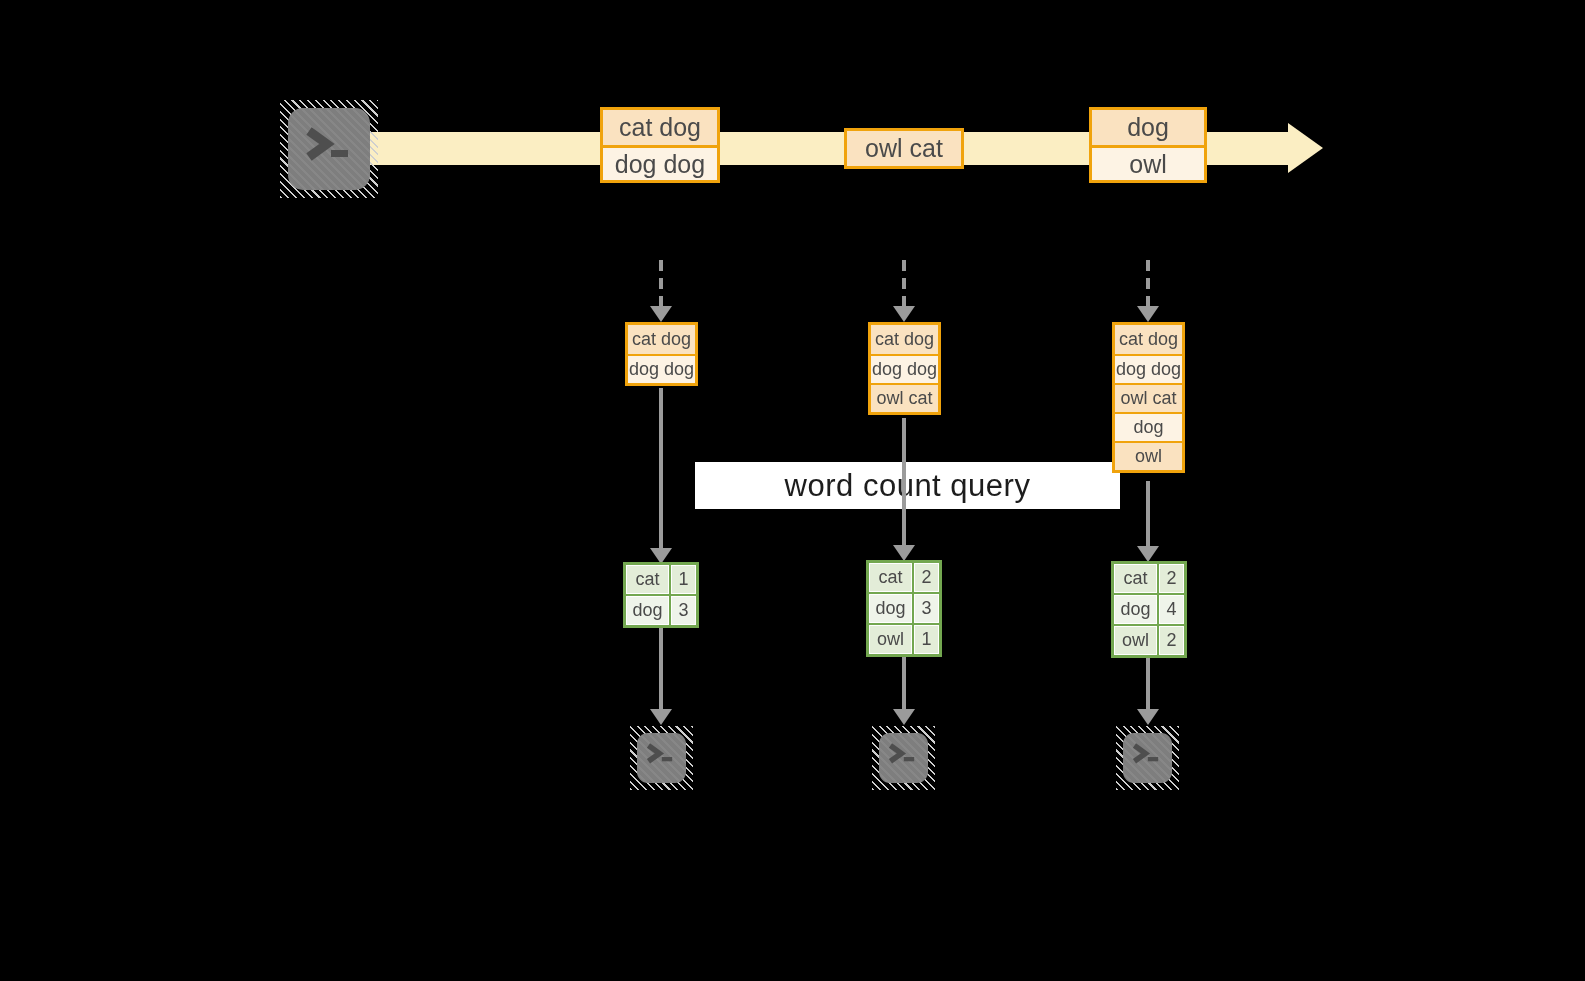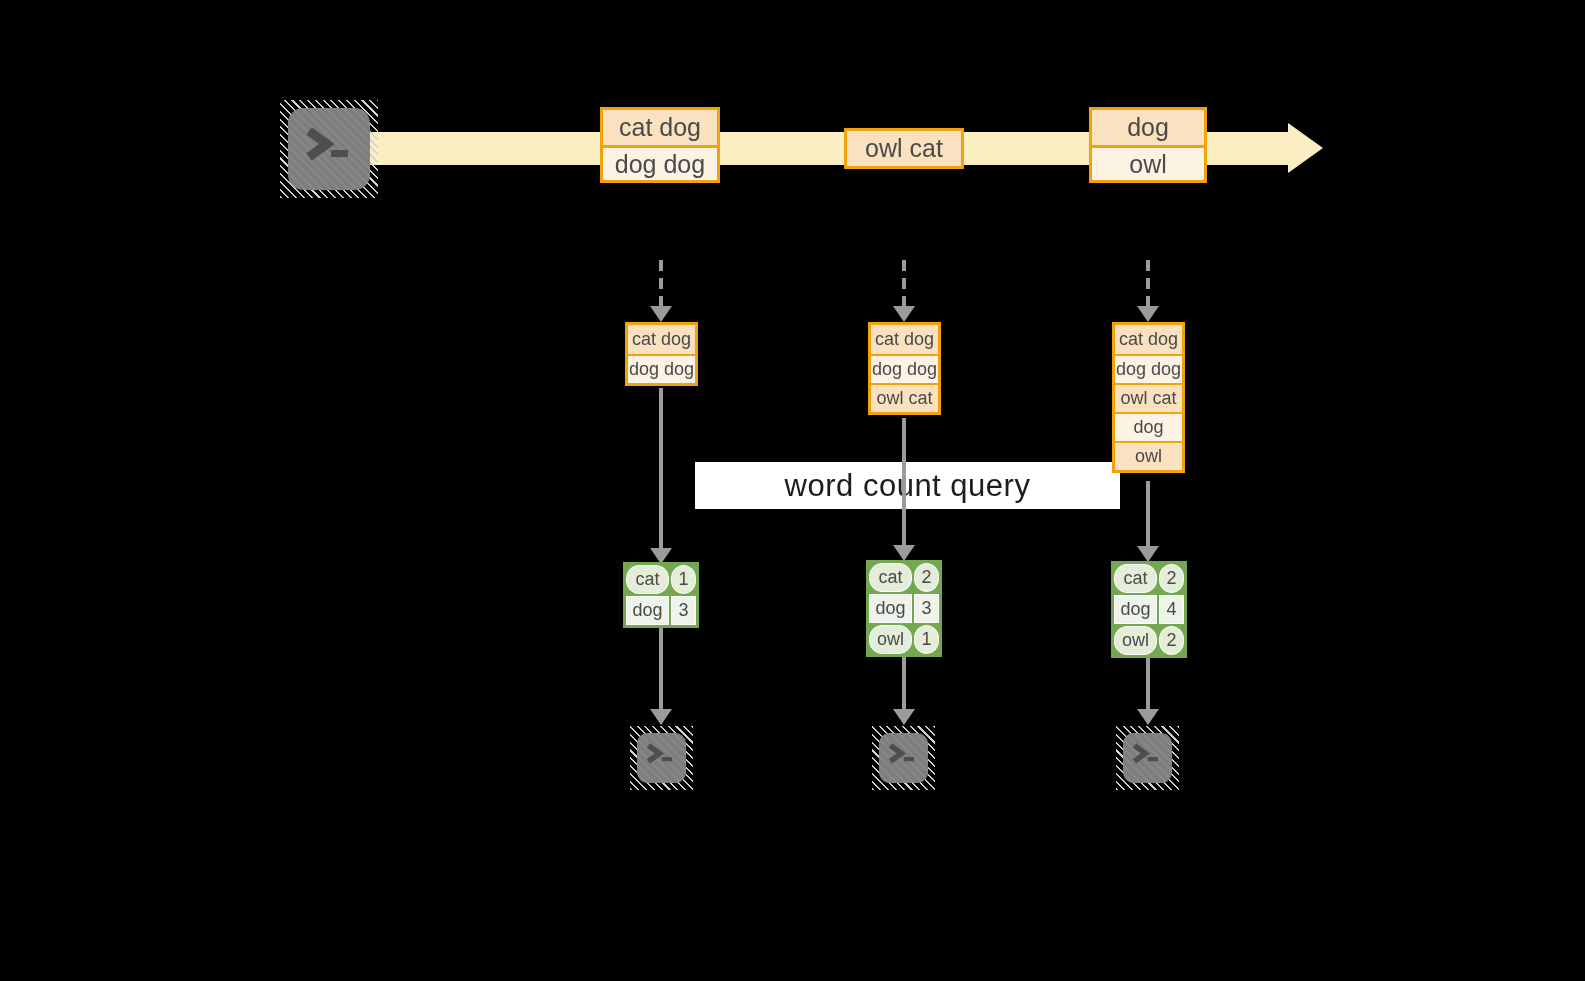--- a/index.html
+++ b/index.html
@@ -51,21 +51,21 @@
   .qband{position:absolute;left:695px;top:462px;width:425px;height:47px;z-index:2;
     background:var(--query-bg,#FFF);display:flex;align-items:center;justify-content:center;
     font-size:31px;font-weight:300;letter-spacing:0.5px;color:var(--query-text,#1D1D1D);}
 
   
   .gtable{position:absolute;width:76px;z-index:4;
     background:var(--green,#73A750);border:3px solid var(--green,#73A750);
     display:grid;grid-template-columns:1fr 25px;gap:2px;}
   .gcell{height:29px;border:1px solid #fff;display:flex;align-items:center;justify-content:center;
     font-size:18px;color:var(--text-dark,#4A4A4A);}
-  .c-green{background:var(--cell-green,#E3EDD8);border-radius:13px;}
+  .c-green{background:var(--cell-green,#E3EDD8);}
   .c-light{background:var(--cell-light,#EFF4EA);}
 
   
   .arrow{position:absolute;width:22px;display:flex;flex-direction:column;align-items:center;z-index:3;}
   .shaft{width:4px;flex:1;background:var(--arrow-gray,#9B9B9B);}
   .arrow.dashed .shaft{background:repeating-linear-gradient(180deg,
       var(--arrow-gray,#9B9B9B) 0 11px,transparent 11px 18px);}
   .head{width:0;height:0;flex:0 0 16px;
     border-left:11px solid transparent;border-right:11px solid transparent;
     border-top:16px solid var(--arrow-gray,#9B9B9B);}

